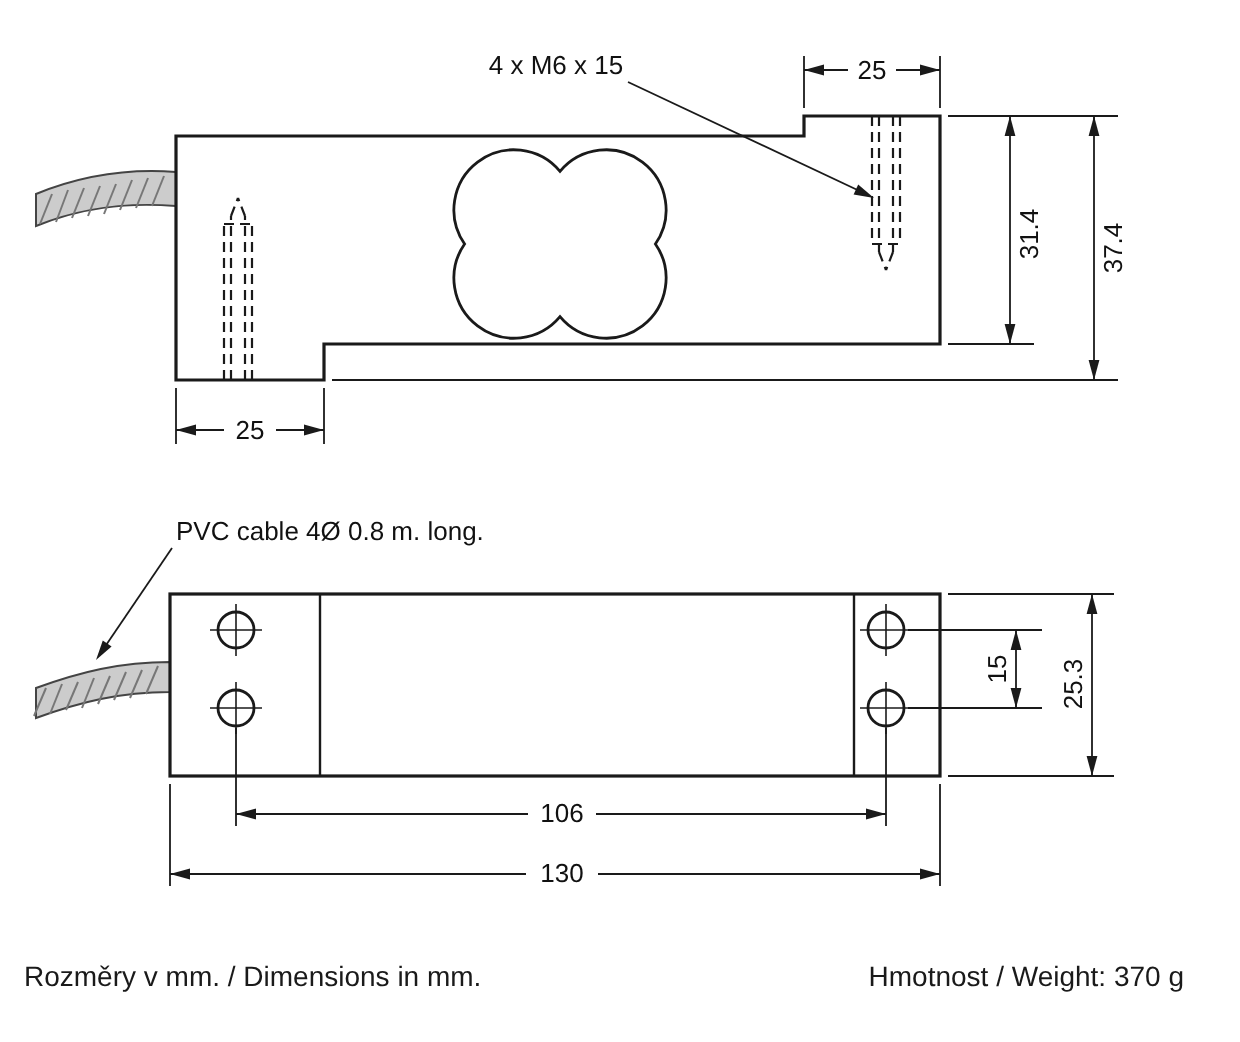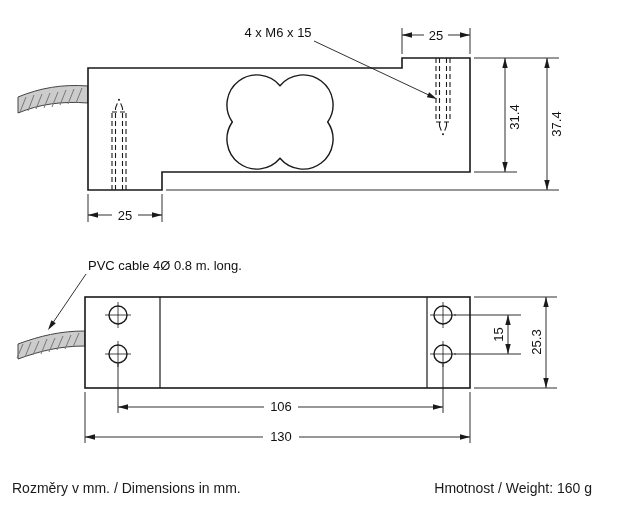--- a/index.html
+++ b/index.html
@@ -182,16 +182,16 @@
       <line x1="299" y1="437" x2="470" y2="437"></line>
       <polygon points="85,437 95,434.3 95,439.7" fill="#1a1a1a" stroke="none"></polygon>
       <polygon points="470,437 460,434.3 460,439.7" fill="#1a1a1a" stroke="none"></polygon>
       <text x="281" y="441" text-anchor="middle">130</text>
     </g>
   </g>
 </svg>
 
 <div class="footer">
   <span>Rozměry v mm. / Dimensions in mm.</span>
-  <span>Hmotnost / Weight: 160 g</span>
+  <span>Hmotnost / Weight: 370 g</span>
 </div>
 
 </div>
 
 </body></html>

